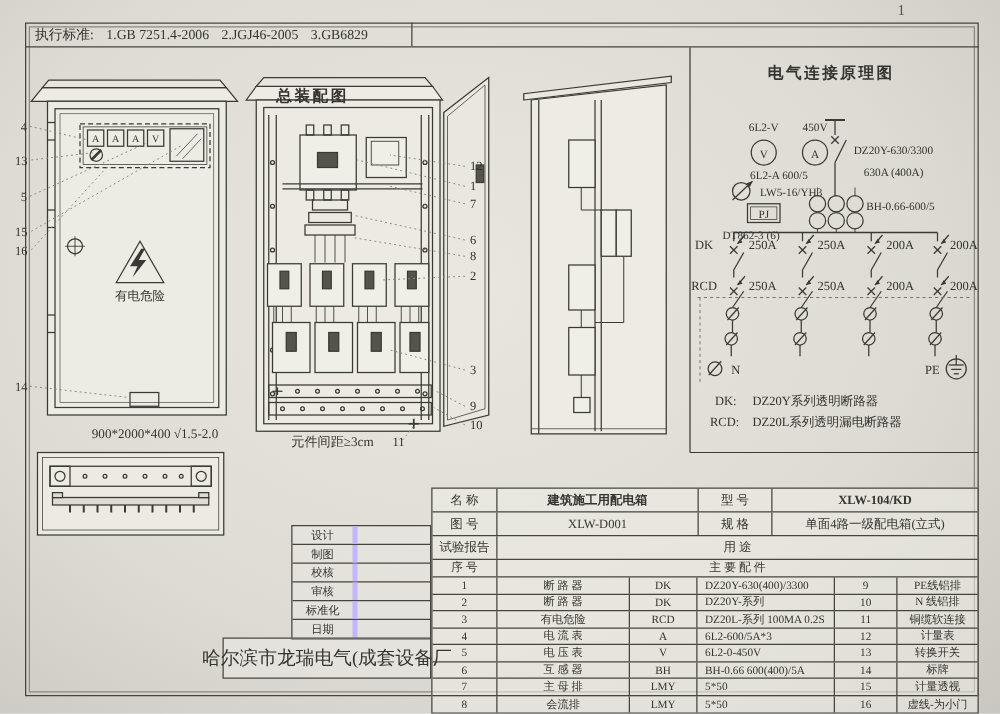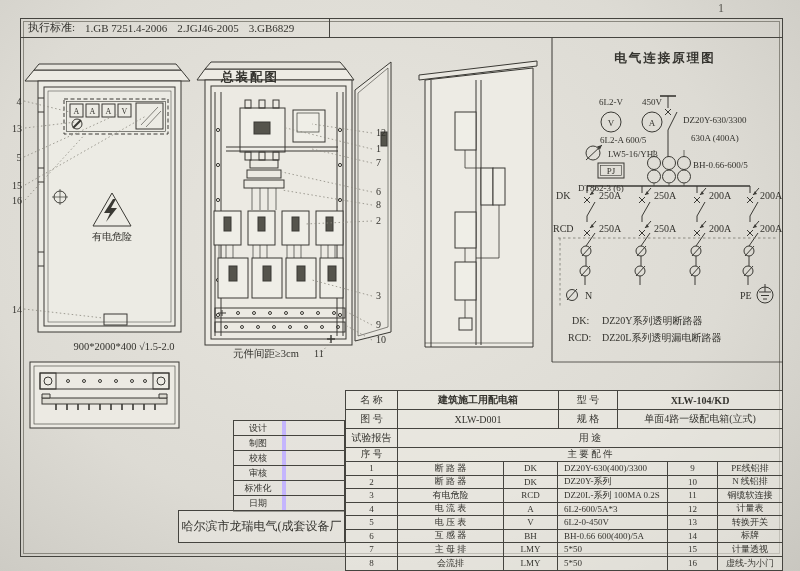--- a/index.html
+++ b/index.html
@@ -48,21 +48,21 @@
   
   .sblock{position:absolute;left:233px;top:420px;width:112px;z-index:2;
     border:1px solid #45443f;box-sizing:border-box;background:rgba(238,236,229,0.4);}
   .srow{display:flex;height:15px;border-bottom:1px solid #45443f;box-sizing:border-box;font-size:9px;}
   .srow:last-child{border-bottom:none;}
   .srow .lab{width:52px;border-right:4px solid #c4b5fd;box-sizing:border-box;
     display:flex;align-items:center;justify-content:center;}
   .srow .val{flex:1;}
   .company{position:absolute;left:178px;top:510px;width:167px;height:33px;z-index:2;
     border:1px solid #45443f;box-sizing:border-box;display:flex;align-items:center;
-    justify-content:center;font-size:12px;white-space:nowrap;background:rgba(238,236,229,0.5);}
+    justify-content:center;font-size:15px;white-space:nowrap;background:rgba(238,236,229,0.5);}
 </style>
 </head>
 <body>
 
 <div class="pageno">1</div>
 <div class="frame"></div>
 <div class="frame-inner"></div>
 
 <svg class="draw" width="800" height="571" viewBox="0 0 800 571">
   <defs>

